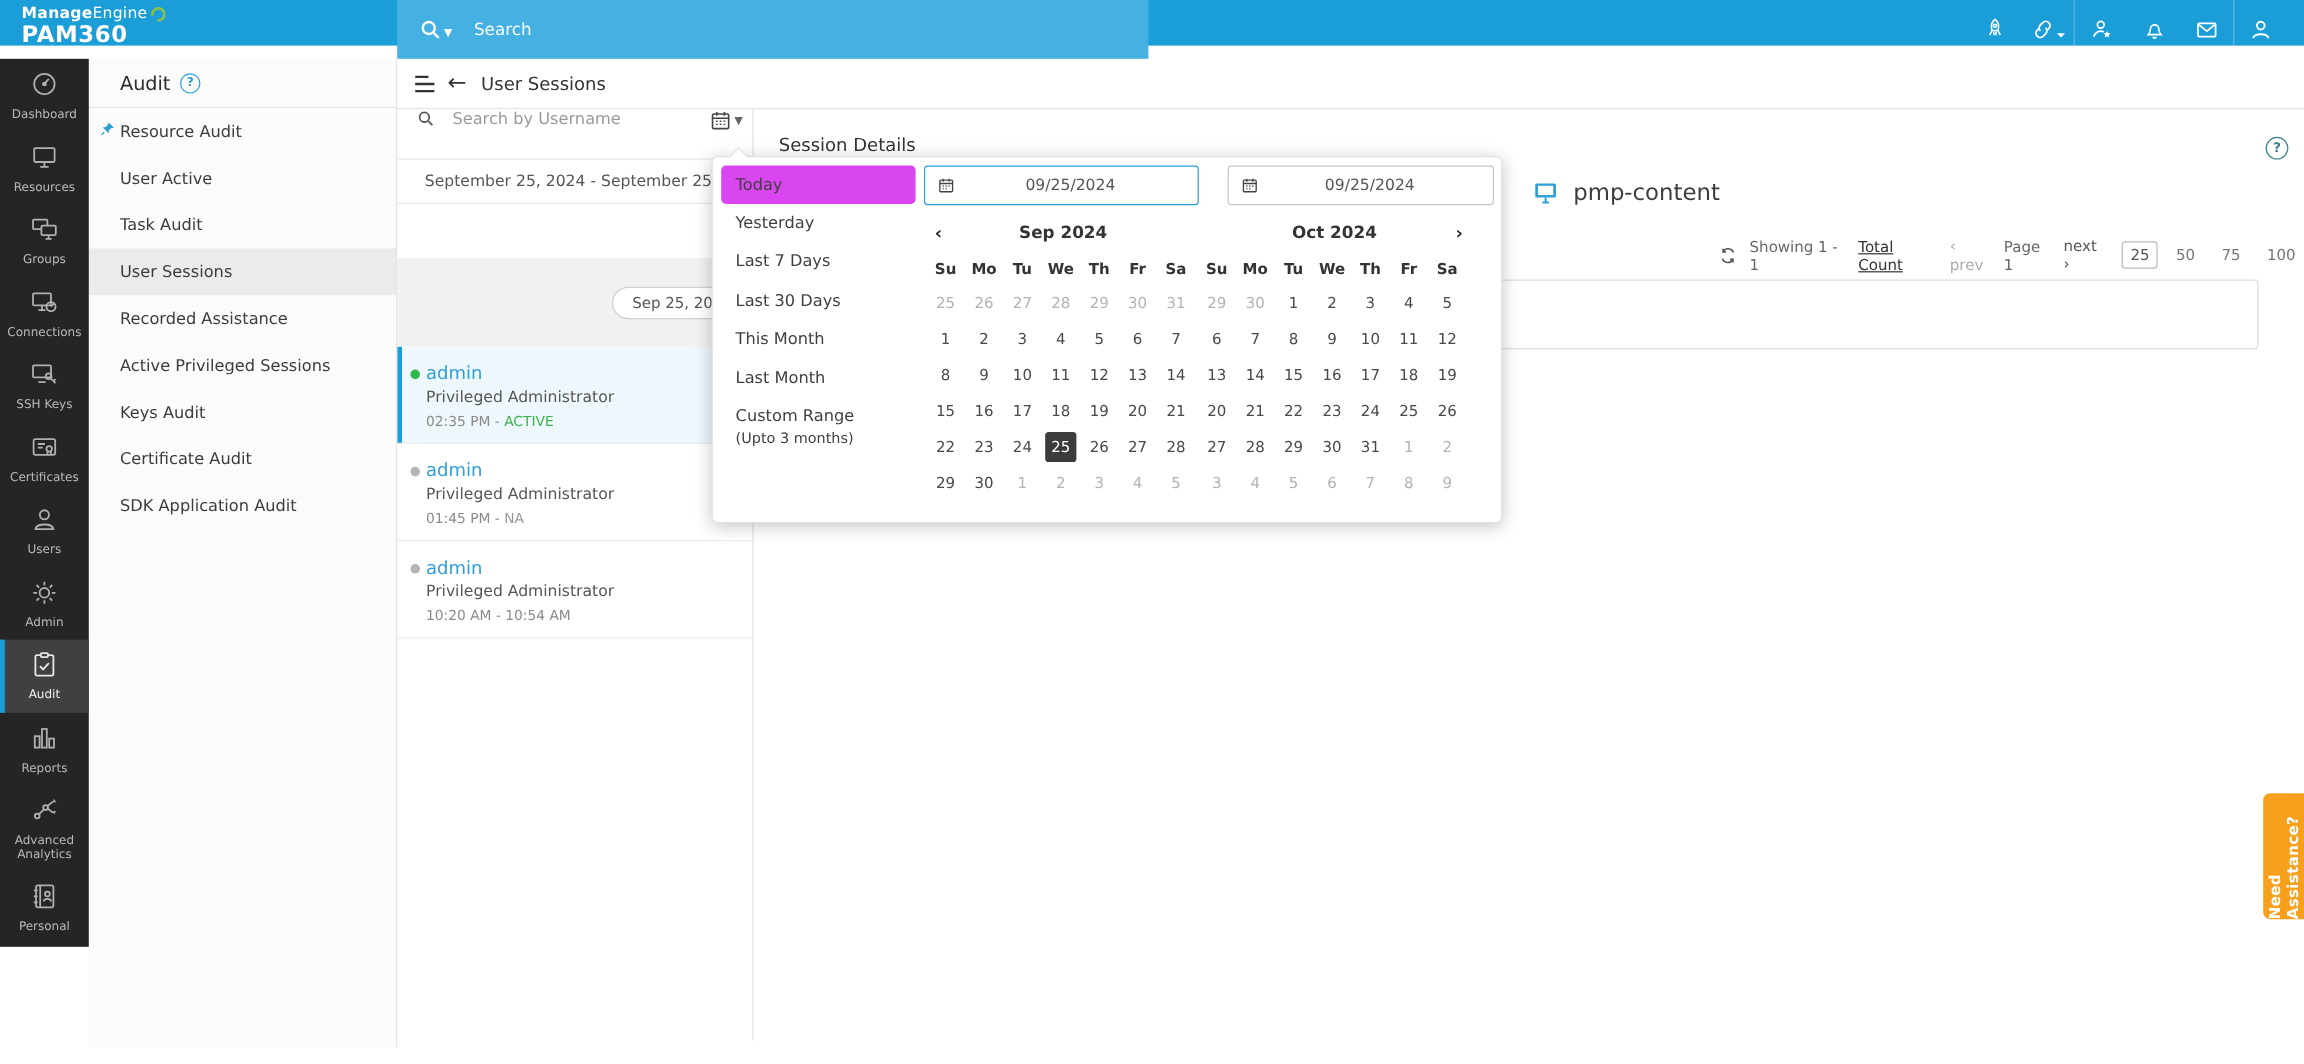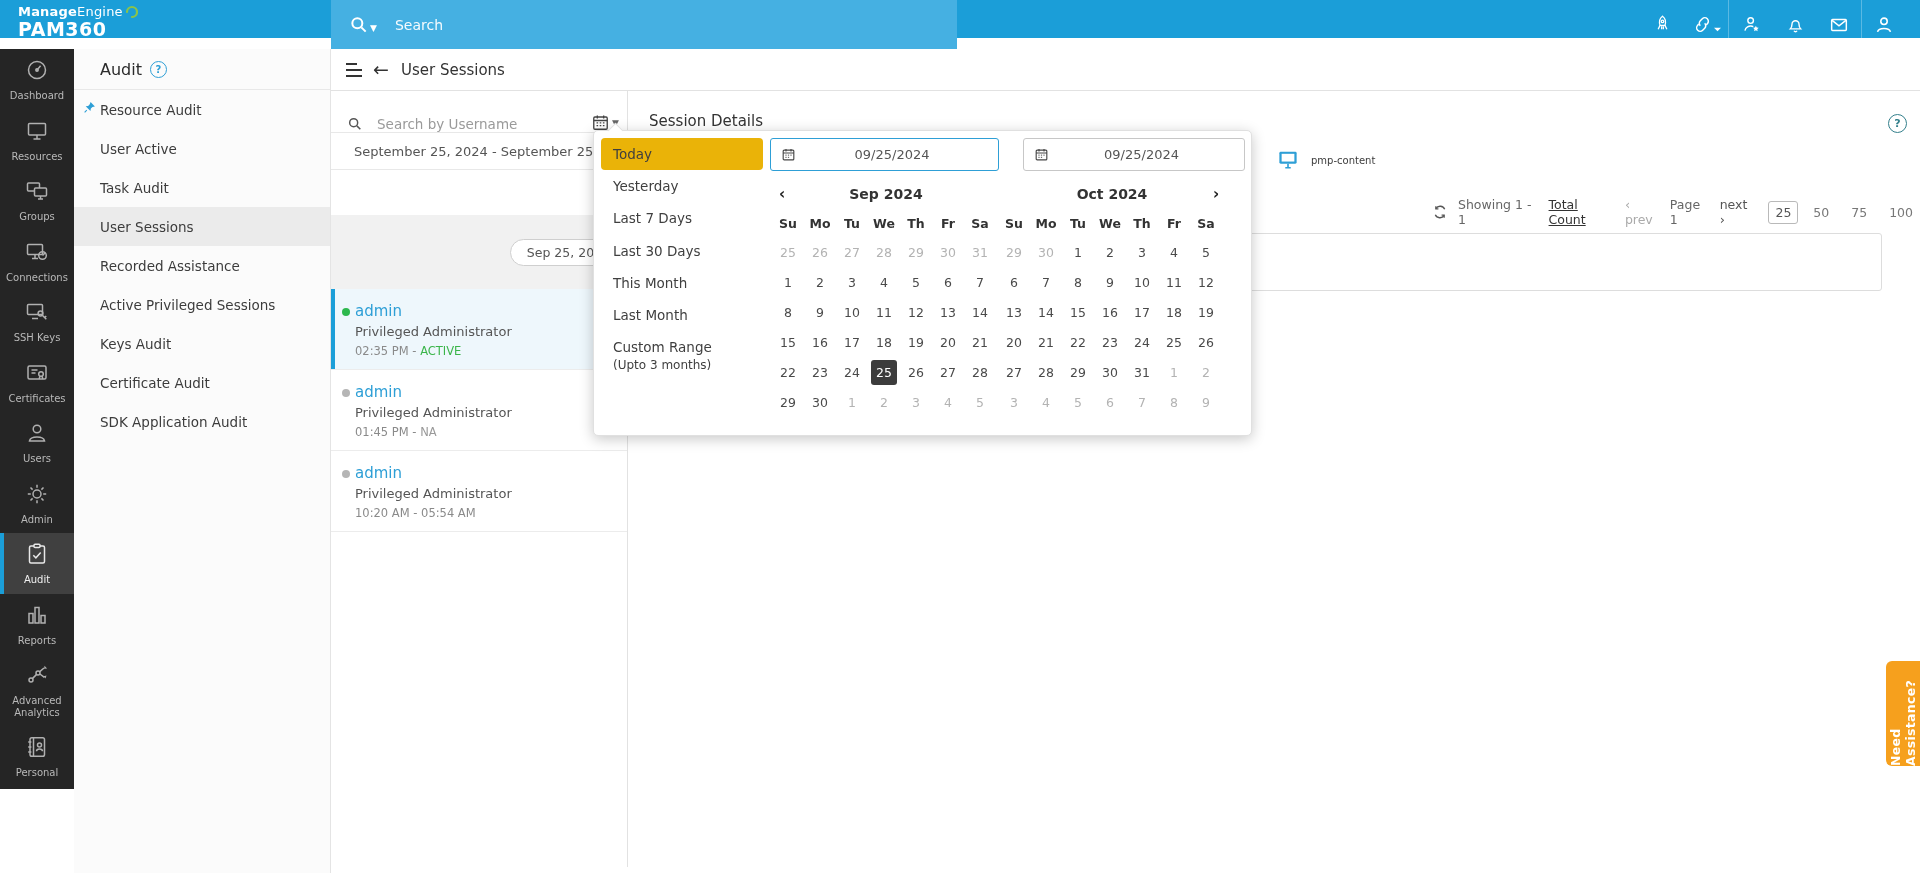--- a/index.html
+++ b/index.html
@@ -41,21 +41,21 @@
   .snav-item .pin { position:absolute; left:9px; top:11px; color:#2e9fd6; }
 
   
   .main-head { position:absolute; left:331px; top:49px; width:1589px; height:42px; background:#fff; border-bottom:1px solid #e2e2e2; display:flex; align-items:center; z-index:5; }
   .burger { margin-left:14px; cursor:pointer; }
   .backarrow { margin-left:10px; font-size:19px; color:#333; cursor:pointer; line-height:1; }
   .page-title { margin-left:12px; font-size:15px; color:#333; }
 
   
   .panel { position:absolute; left:331px; top:91px; width:297px; height:776px; background:#fff; border-right:1px solid #e2e2e2; z-index:5; }
-  .panel-search { height:42px; border-bottom:1px solid #e8e8e8; display:flex; align-items:flex-end; padding:0 8px 0 16px; }
+  .panel-search { height:42px; border-bottom:1px solid #e8e8e8; display:flex; align-items:flex-start; padding:0 8px 0 16px; }
   .panel-search input { border:none; outline:none; flex:1; margin-left:14px; font-size:13.5px; color:#555; font-family:inherit; }
   .panel-search input::placeholder { color:#9a9a9a; }
   .cal-btn { display:flex; align-items:center; gap:2px; cursor:pointer; color:#555; }
   .cal-btn .caret { font-size:9px; color:#666; }
   .range-bar { height:37px; border-bottom:1px solid #e8e8e8; display:flex; align-items:center; padding-left:23px; font-size:13px; color:#555; white-space:nowrap; overflow:hidden; }
   .day-band { height:74px; background:#f1f1f1; display:flex; align-items:center; justify-content:flex-end;margin-top:45px; }
   .day-chip { background:#fff; border:1px solid #cfcfcf; border-radius:15px; padding:5px 16px; font-size:12.5px; color:#555; }
   .sess { position:relative; height:81px; border-bottom:1px solid #ececec; padding:13px 10px 0 24px; cursor:pointer; }
   .sess.selected { background:#eef7fc; }
   .sess.selected::before { content:""; position:absolute; left:0; top:0; bottom:0; width:4px; background:var(--c-accent,#1b9ed8); }
@@ -64,39 +64,39 @@
   .sess .u { font-size:15px; color:#2e9fd6; }
   .sess .r { font-size:13px; color:#555; margin-top:4px; }
   .sess .t { font-size:11.5px; color:#8a8a8a; margin-top:5px; }
   .sess .t .st-active { color:#3bb54a; }
   .sess .t .st-na { color:#999; }
   .sess .t .st-time { color:#8a8a8a; }
 
   
   .details-title { position:absolute; left:649px; top:112px; font-size:15px; color:#333; z-index:5; }
   .resource-row { position:absolute; left:1277px; top:150px; display:flex; align-items:center; gap:12px; z-index:5; }
-  .resource-row .nm { font-size:10px; color:#3c3c3c; }
+  .resource-row .nm { font-size:19px; color:#3c3c3c; }
   .pag { position:absolute; left:1432px; top:197px; display:flex; align-items:center; gap:10px; font-size:12.5px; color:#666; z-index:5; }
   .pag .refresh { cursor:pointer; color:#555; display:flex; }
   .pag .total { color:#333; text-decoration:underline; cursor:pointer; }
   .pag .nav-dis { color:#aaa; cursor:default; }
   .pag .navb { color:#555; cursor:pointer; }
   .pag .chev { font-size:13px; }
   .sizes { display:flex; align-items:center; gap:8px; margin-left:4px; }
   .size { padding:3px 6px; color:#777; cursor:pointer; border:1px solid transparent; }
   .size.active { border:1px solid #b9b9b9; border-radius:3px; background:#fff; color:#555; }
   .result-box { position:absolute; left:649px; top:233px; width:1233px; height:58px; border:1px solid #ddd; border-radius:3px; background:#fff; z-index:4; }
   .help-top { position:absolute; left:1888px; top:114px; width:19px; height:19px; border-radius:50%; border:1.5px solid #34808c; color:#34808c; font-size:11px; font-weight:bold; display:flex; align-items:center; justify-content:center; cursor:pointer; z-index:6; }
 
   
   .popup { position:absolute; left:593px; top:130px; width:659px; height:306px; background:#fff; border:1px solid #e0e0e0; border-radius:5px; box-shadow:0 3px 14px rgba(0,0,0,.22); z-index:25; }
   .popup .notch { position:absolute; left:16px; top:-6px; width:11px; height:11px; background:#fff; border-left:1px solid #e0e0e0; border-top:1px solid #e0e0e0; transform:rotate(45deg); }
   .presets { position:absolute; left:0; top:7px; width:177px; }
   .preset { margin:0 8px 0 7px; padding:8px 12px; font-size:13.5px; color:#3f3f3f; border-radius:4px; cursor:pointer; line-height:1.2; }
-  .preset.active { background:#eab308; }
+  .preset.active { background:#d946ef; }
   .preset .sub { font-size:12px; color:#3f3f3f; margin-top:3px; }
   .dp-input { position:absolute; top:7px; height:33px; background:#fff; border:1px solid #c7c7c7; border-radius:3px; display:flex; align-items:center; padding:0 10px; }
   .dp-input.focus { border:1.5px solid #2e9fd6; }
   .dp-input input { border:none; outline:none; flex:1; text-align:center; font-size:13px; color:#555; font-family:inherit; background:transparent; }
   .dp-input svg { color:#444; }
   .dp-in1 { left:176px; width:229px; }
   .dp-in2 { left:429px; width:222px; }
   .cal { position:absolute; top:50px; width:228px; }
   .cal1 { left:178px; } .cal2 { left:404px; }
   .cal-head { position:relative; height:26px; text-align:center; font-size:14px; font-weight:bold; color:#333; line-height:26px; }
@@ -358,21 +358,21 @@
       <div class="sess">
         <span class="dot gray"></span>
     <div class="u">admin</div>
     <div class="r">Privileged Administrator</div>
     <div class="t"><span>01:45 PM</span> - <span class="st-na">NA</span></div>
       </div>
       <div class="sess">
         <span class="dot gray"></span>
     <div class="u">admin</div>
     <div class="r">Privileged Administrator</div>
-    <div class="t"><span>10:20 AM</span> - <span class="st-time">05:54 AM</span></div>
+    <div class="t"><span>10:20 AM</span> - <span class="st-time">10:54 AM</span></div>
       </div>
     </div>
 </div>
 
 <div class="details-title">Session Details</div>
 <div class="resource-row">
   <svg width="22" height="20" viewBox="0 0 24 22">
       <rect x="2.5" y="2" width="19" height="13" rx="1.5" fill="#2e9fd6"></rect>
       <rect x="5" y="4.2" width="14" height="8.5" fill="#fff"></rect>
       <path d="M9 19.5h6M12 15v4.5" stroke="#2e9fd6" stroke-width="1.8"></path>

